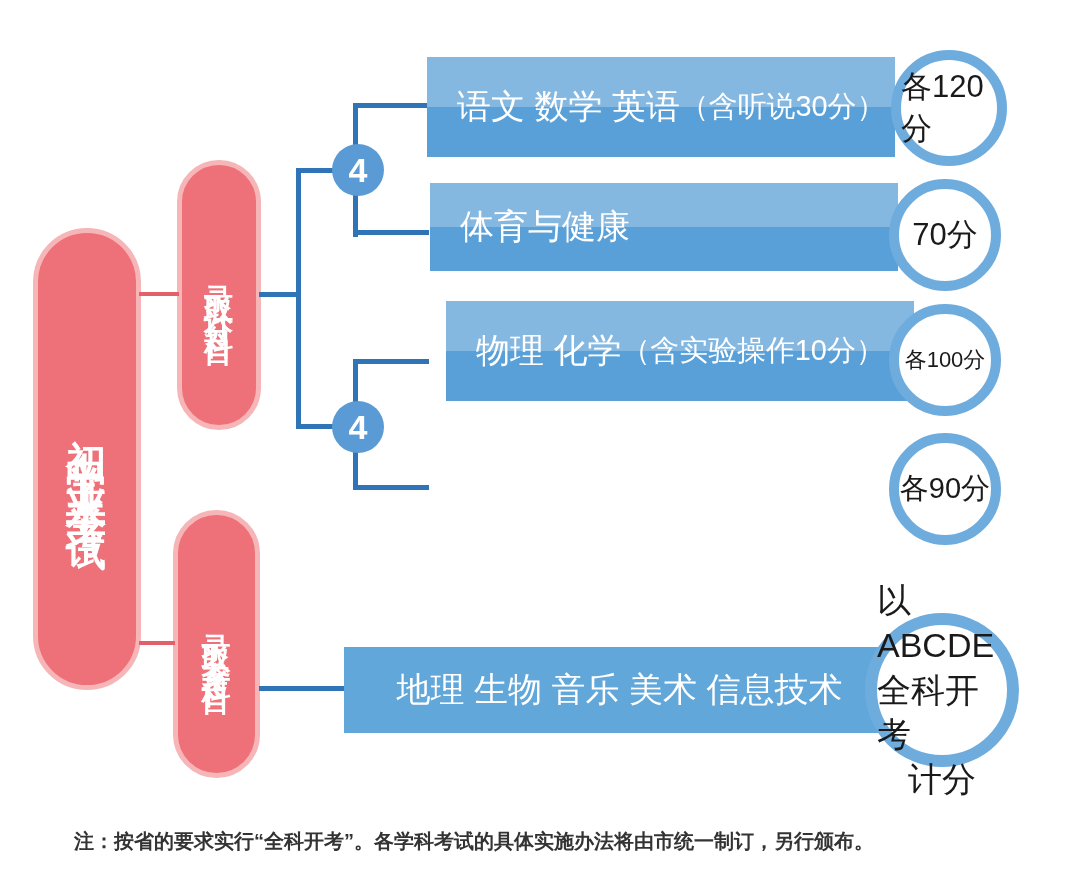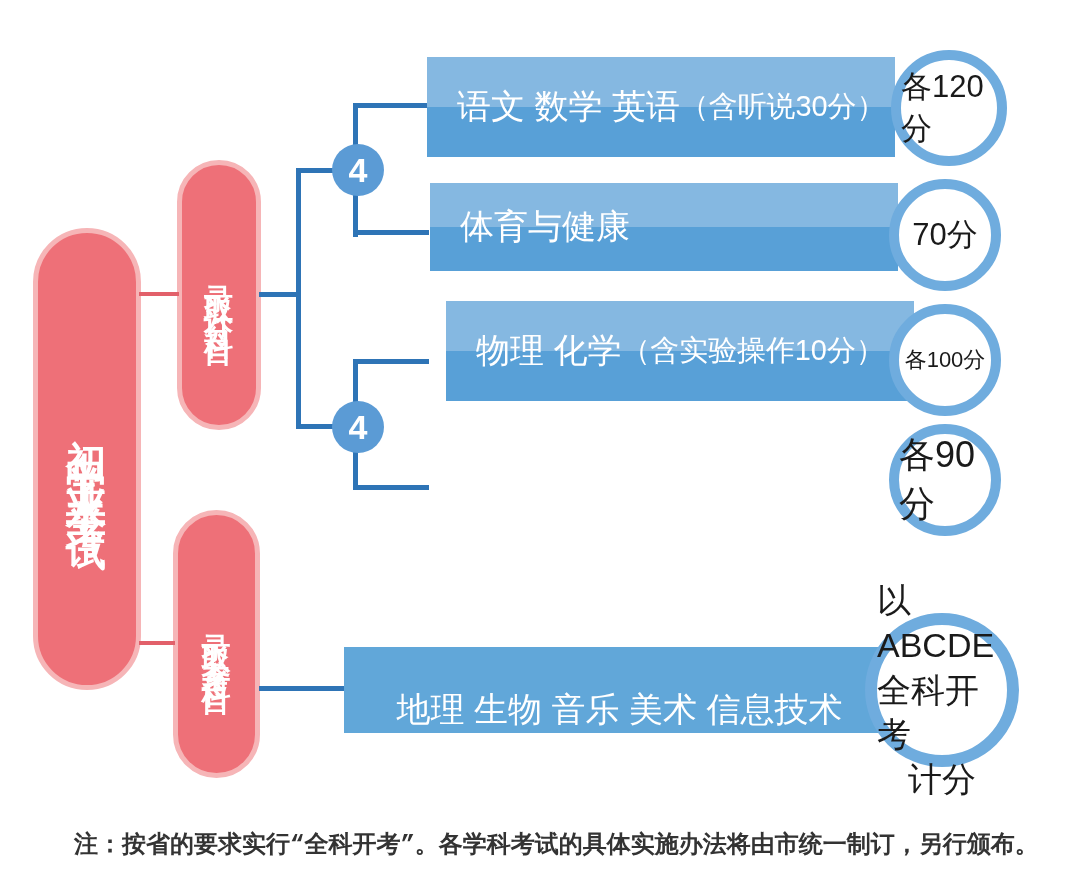--- a/index.html
+++ b/index.html
@@ -50,40 +50,40 @@
     font-size:34px;
     box-sizing:border-box;
     padding-left:30px;
     z-index:1;
   }
   .bar .paren{font-size:0.85em;}
   .bar1{left:427px;top:57px;width:468px;height:100px;}
   .bar2{left:430px;top:183px;width:468px;height:88px;}
   .bar3{left:427px;top:301px;width:468px;height:100px;margin-left:19px;}
   .bar4{left:427px;top:437px;width:468px;height:100px;}
-  .bar5{left:344px;top:647px;width:551px;height:86px;background:#61a7d9;justify-content:center;padding-left:0;align-items:flex-end;}
+  .bar5{left:344px;top:647px;width:551px;height:86px;background:#61a7d9;justify-content:center;padding-left:0;}
 
   
   .score-circle{
     position:absolute;border-radius:50%;
     background:#ffffff;border:10px solid #6facde;
     box-sizing:border-box;
     display:flex;flex-direction:column;align-items:center;justify-content:center;
     color:#1a1a1a;z-index:2;text-align:left;
   }
   .c1{left:891px;top:50px;width:116px;height:116px;font-size:31px;}
   .c2{left:889px;top:179px;width:112px;height:112px;font-size:31px;}
   .c3{left:889px;top:304px;width:112px;height:112px;font-size:22px;}
-  .c4{left:889px;top:424px;width:112px;height:112px;font-size:36px;}
+  .c4{left:889px;top:433px;width:112px;height:112px;font-size:29px;}
   .c5{left:865px;top:613px;width:154px;height:154px;border-width:12px;font-size:34px;line-height:1.32;}
 
   
   .note{
     position:absolute;left:74px;top:828px;width:960px;
-    font-size:24px;font-weight:bold;color:#333333;white-space:nowrap;font-family:Liberation Mono, monospace;
+    font-size:20px;font-weight:bold;color:#333333;white-space:nowrap;
   }
 </style>
 </head>
 <body>
 
 <div class="canvas">
 
   <div class="pill pill-root">
     <span class="vtext">初中学业水平考试</span>
   </div>

